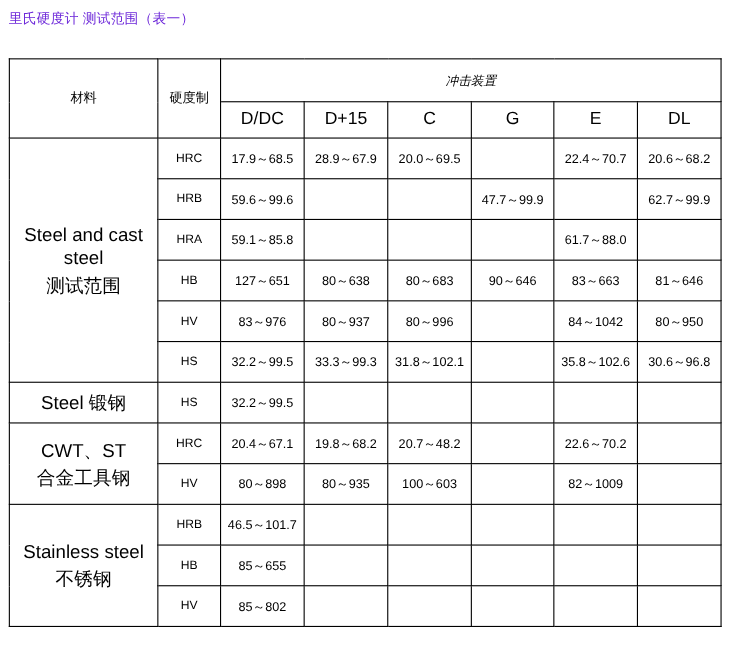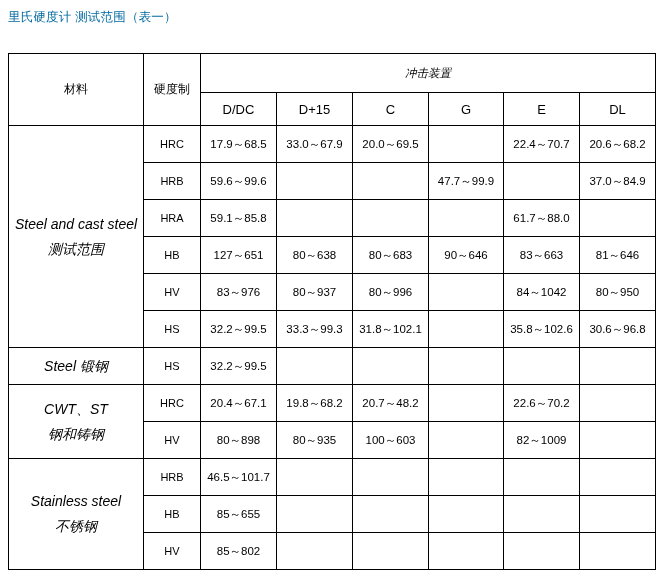--- a/index.html
+++ b/index.html
@@ -9,21 +9,21 @@
   }
   body {
     width: 664px;
     height: 588px;
     font-family: "Liberation Sans", sans-serif;
     color: #000000;
     overflow: hidden;
   }
   .page-title {
     font-size: 12.5px;
-    color: #0369a1;
+    color: #6d28d9;
     padding: 9px 0 0 8px;
     letter-spacing: 0.2px;
   }
   .table-wrap {
     padding: 27px 8px 0 8px;
     box-sizing: border-box;
     width: 664px;
   }
   table.hardness {
     border-collapse: collapse;
@@ -42,29 +42,28 @@
   th.head-cell {
     font-size: 12px;
     height: 38px;
     margin-left: 20px;
   }
   th.head-top {
     height: 38px;
     font-style: italic;
   }
   th.sub-head {
-    font-size: 13px;
+    font-size: 16px;
     font-weight: bold;
     height: 32px;
   }
   td.matcell {
-    font-size: 14px;
+    font-size: 17px;
     line-height: 21px;
     padding: 0 2px;
-    font-style: italic;
   }
   td.scale {
     font-size: 11px;
     height: 36px;
   }
   td.val {
     font-size: 11.5px;
     height: 36px;
     white-space: nowrap;
   }
@@ -112,34 +111,34 @@
     </thead>
     <tbody>
 
       <tr>
         <td class="matcell" rowspan="6">
           <span>Steel and cast steel</span>
           <span class="mat-line2">测试范围</span>
         </td>
         <td class="scale">HRC</td>
         <td class="val">17.9～68.5</td>
-        <td class="val">33.0～67.9</td>
+        <td class="val">28.9～67.9</td>
         <td class="val">20.0～69.5</td>
         <td class="val"></td>
         <td class="val">22.4～70.7</td>
         <td class="val">20.6～68.2</td>
       </tr>
       <tr>
         <td class="scale">HRB</td>
         <td class="val">59.6～99.6</td>
         <td class="val"></td>
         <td class="val"></td>
         <td class="val">47.7～99.9</td>
         <td class="val"></td>
-        <td class="val">37.0～84.9</td>
+        <td class="val">62.7～99.9</td>
       </tr>
       <tr>
         <td class="scale">HRA</td>
         <td class="val">59.1～85.8</td>
         <td class="val"></td>
         <td class="val"></td>
         <td class="val"></td>
         <td class="val">61.7～88.0</td>
         <td class="val"></td>
       </tr>
@@ -180,21 +179,21 @@
         <td class="val"></td>
         <td class="val"></td>
         <td class="val"></td>
         <td class="val"></td>
         <td class="val"></td>
       </tr>
 
       <tr>
         <td class="matcell" rowspan="2">
           <span>CWT、ST</span>
-          <span class="mat-line2">钢和铸钢</span>
+          <span class="mat-line2">合金工具钢</span>
         </td>
         <td class="scale">HRC</td>
         <td class="val">20.4～67.1</td>
         <td class="val">19.8～68.2</td>
         <td class="val">20.7～48.2</td>
         <td class="val"></td>
         <td class="val">22.6～70.2</td>
         <td class="val"></td>
       </tr>
       <tr>

